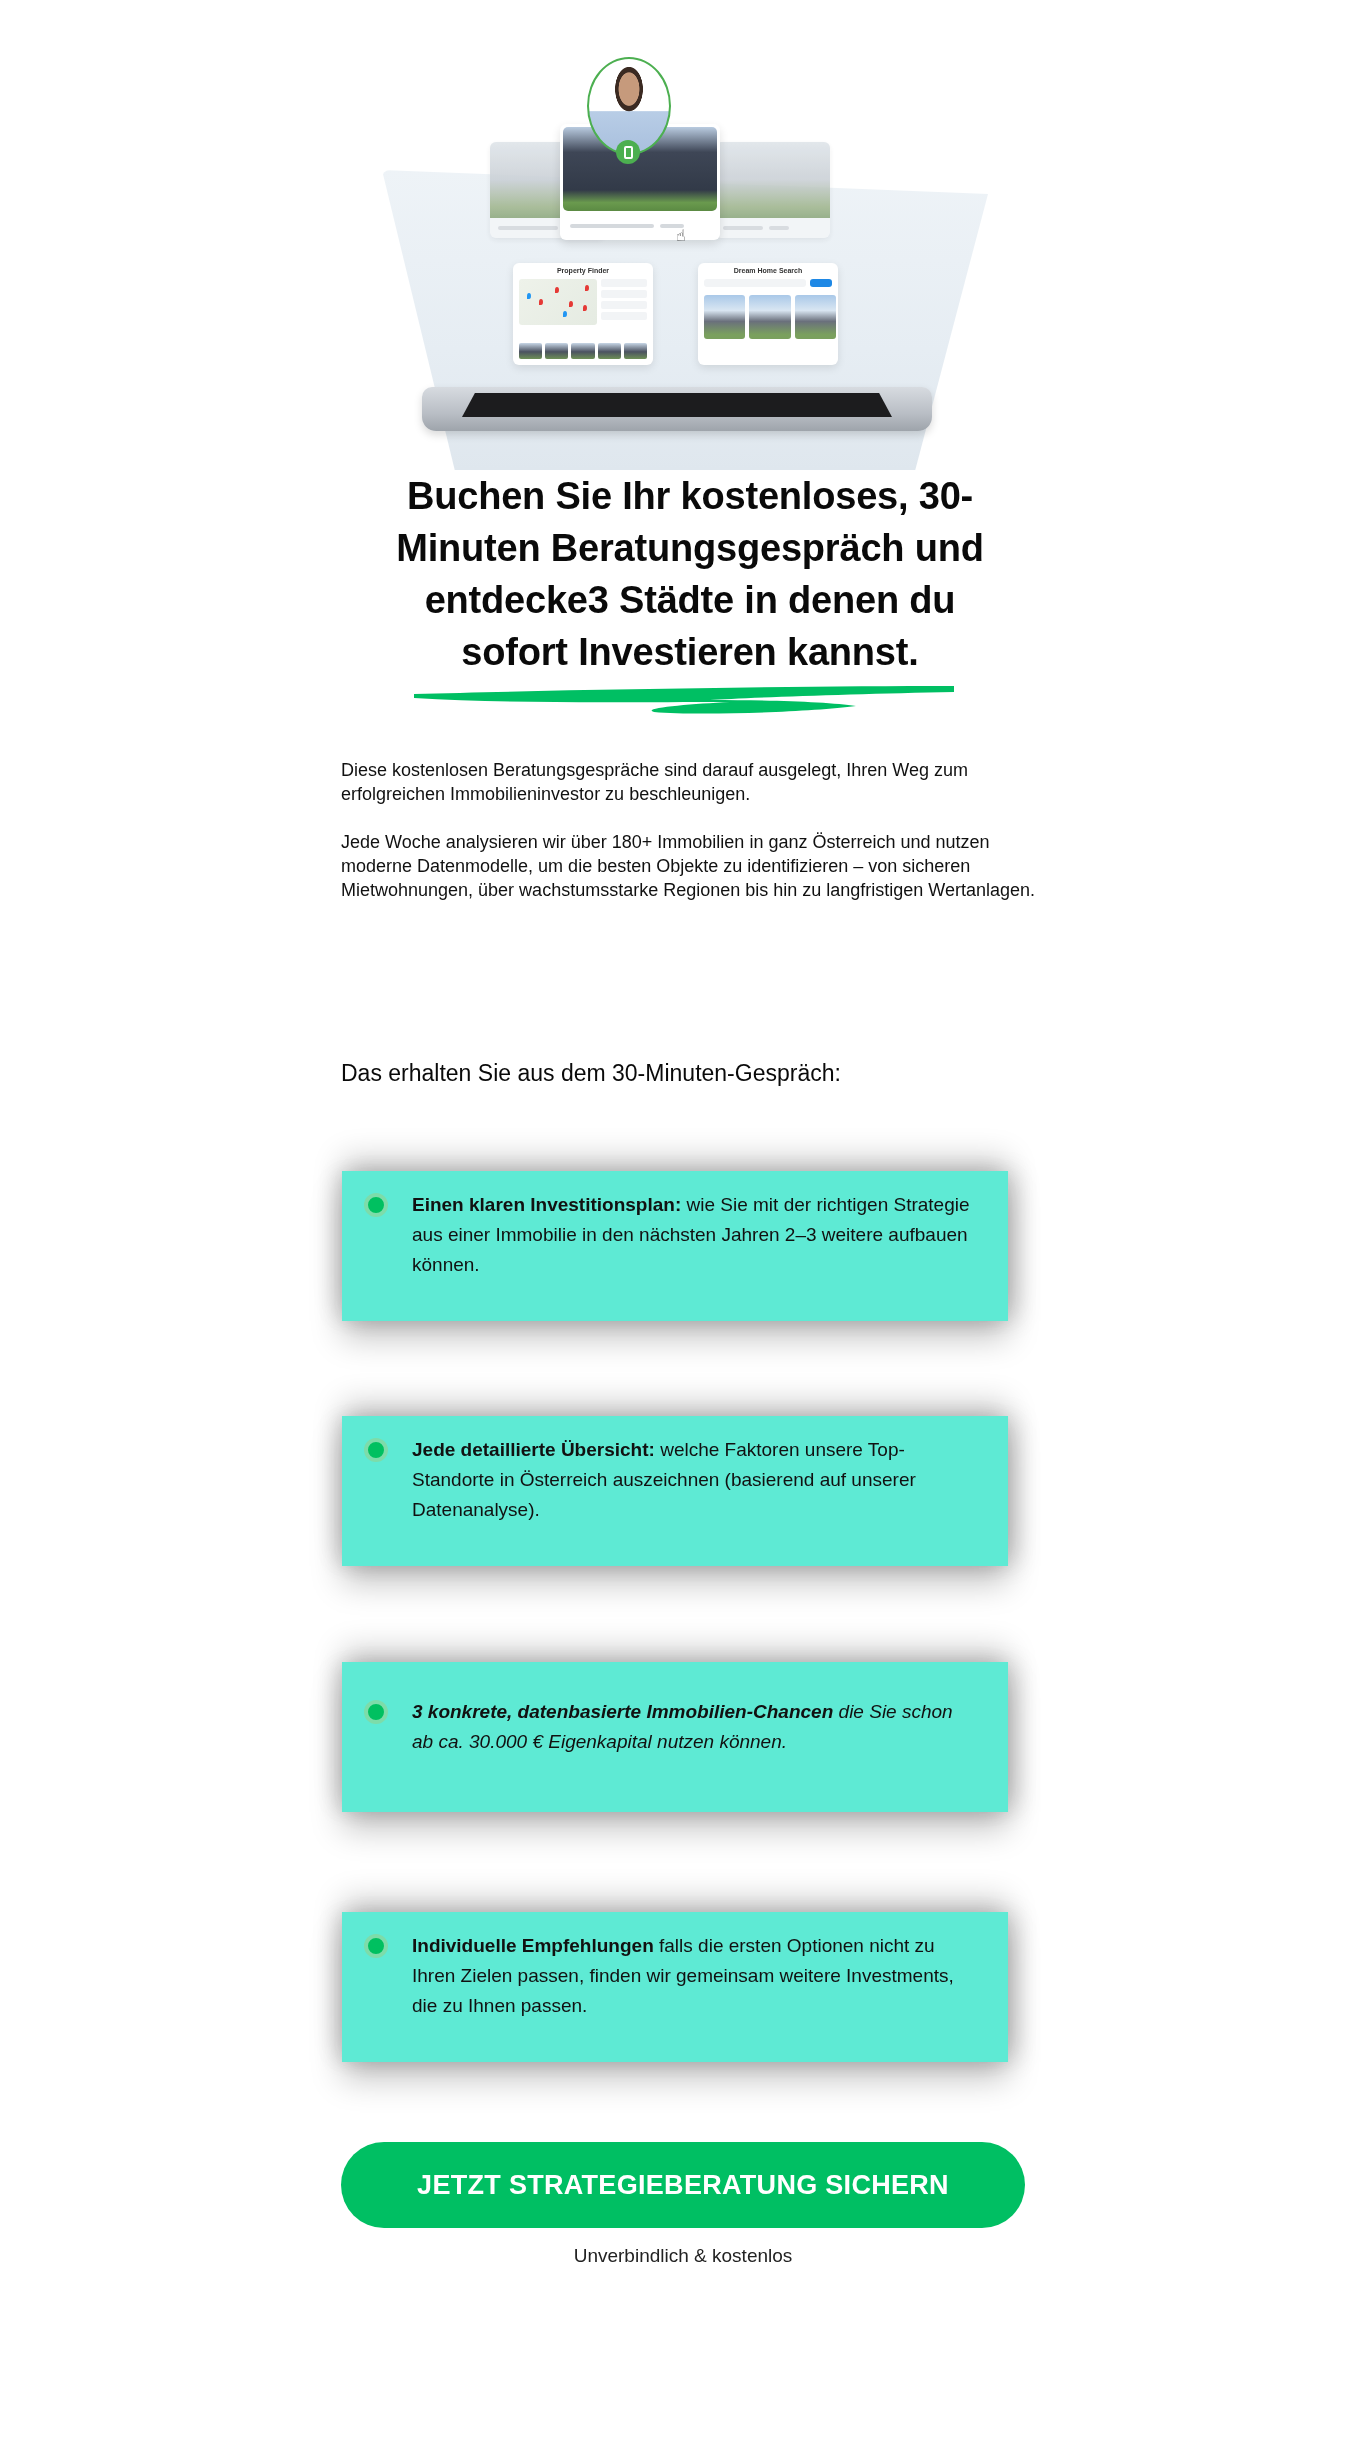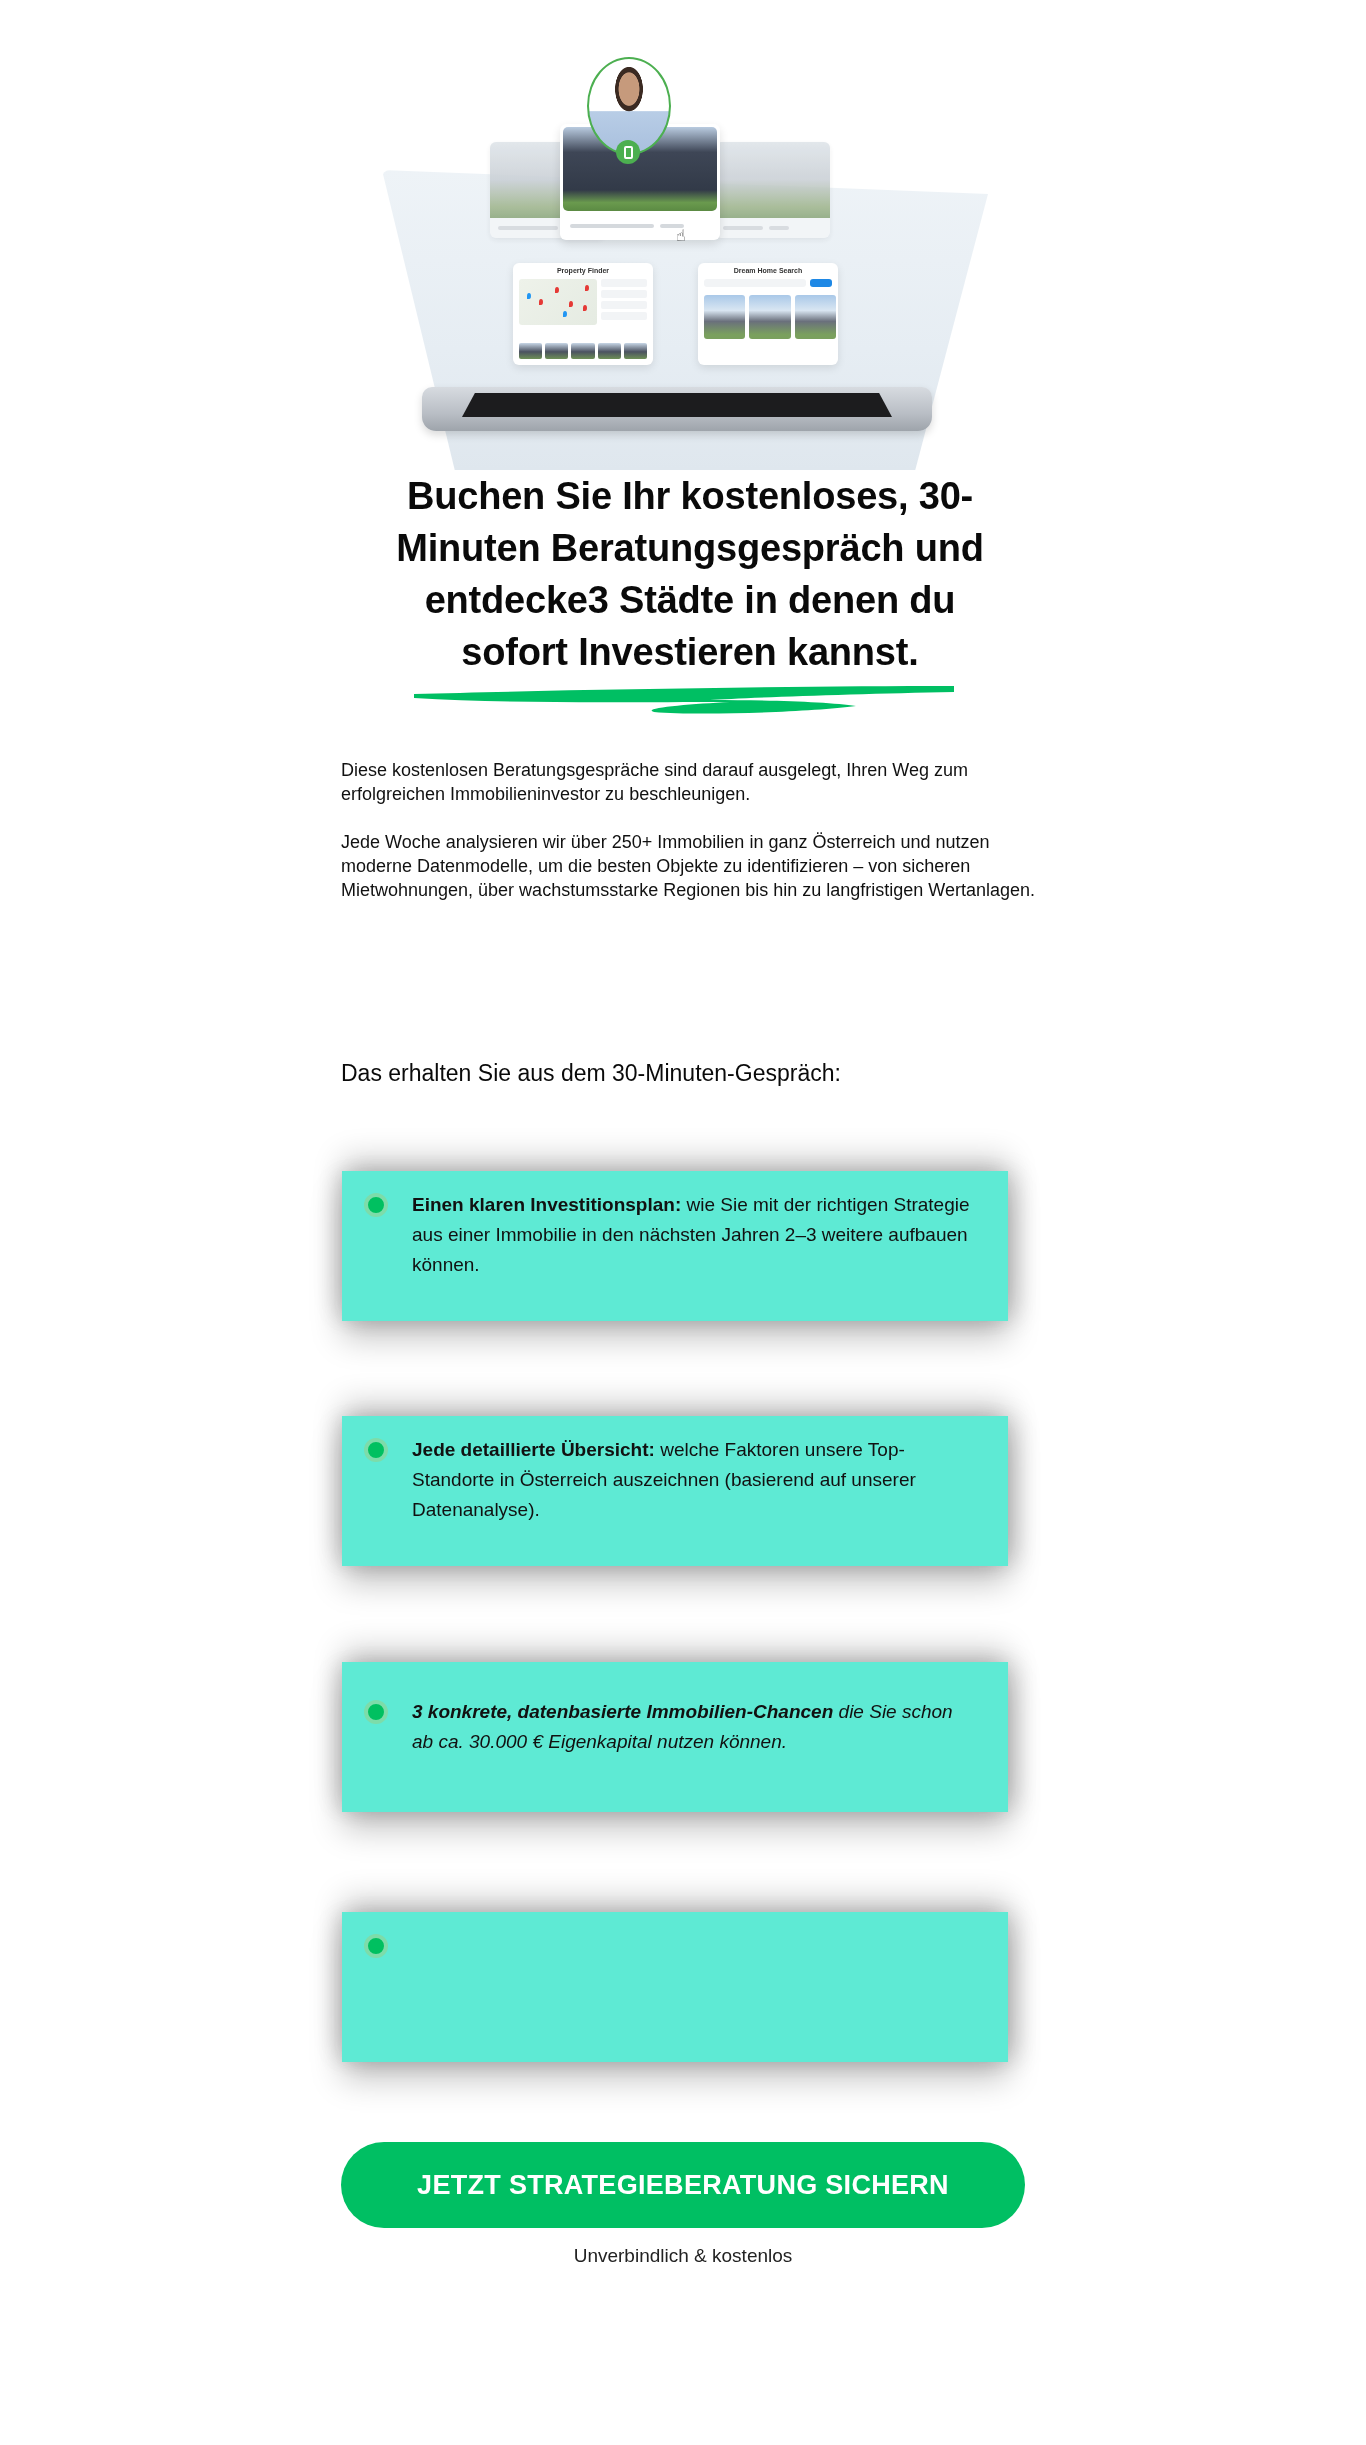--- a/index.html
+++ b/index.html
@@ -238,21 +238,21 @@
     <span class="line">Minuten Beratungsgespräch und</span>
     <span class="line">entdecke3 Städte in denen du</span>
     <span class="line">sofort Investieren kannst.</span>
   </h1>
   <svg class="underline-stroke" viewBox="0 0 548 40">
     <path d="M4 12 C 150 8, 380 4, 544 4 L 544 10 C 440 12, 330 16, 300 18 C 360 18, 420 20, 446 24 C 400 30, 290 34, 244 30 C 230 26, 280 22, 320 20 C 220 20, 100 22, 4 16 Z" fill="#00bf63"></path>
   </svg>
 
   <div class="intro">
     <p>Diese kostenlosen Beratungsgespräche sind darauf ausgelegt, Ihren Weg zum erfolgreichen Immobilieninvestor zu beschleunigen.</p>
-    <p>Jede Woche analysieren wir über 250+ Immobilien in ganz Österreich und nutzen moderne Datenmodelle, um die besten Objekte zu identifizieren – von sicheren Mietwohnungen, über wachstumsstarke Regionen bis hin zu langfristigen Wertanlagen.</p>
+    <p>Jede Woche analysieren wir über 180+ Immobilien in ganz Österreich und nutzen moderne Datenmodelle, um die besten Objekte zu identifizieren – von sicheren Mietwohnungen, über wachstumsstarke Regionen bis hin zu langfristigen Wertanlagen.</p>
   </div>
 
   <h2 class="section-title">Das erhalten Sie aus dem 30-Minuten-Gespräch:</h2>
 
   <div class="benefit" style="top:1171px;">
     <div class="dot" style="top:22px;"></div>
     <div class="text" style="top:19px;"><b>Einen klaren Investitionsplan:</b><span> wie Sie mit der richtigen Strategie aus einer Immobilie in den nächsten Jahren 2–3 weitere aufbauen können.</span></div>
   </div>
 
   <div class="benefit" style="top:1416px;">
@@ -260,18 +260,19 @@
     <div class="text" style="top:19px;"><b>Jede detaillierte Übersicht:</b><span> welche Faktoren unsere Top-Standorte in Österreich auszeichnen (basierend auf unserer Datenanalyse).</span></div>
   </div>
 
   <div class="benefit" style="top:1662px;font-style:italic;">
     <div class="dot" style="top:38px;"></div>
     <div class="text" style="top:35px;"><b>3 konkrete, datenbasierte Immobilien-Chancen</b><span> die Sie schon ab ca. 30.000 € Eigenkapital nutzen können.</span></div>
   </div>
 
   <div class="benefit" style="top:1912px;">
     <div class="dot" style="top:22px;"></div>
+    <div class="text" style="top:19px;"><b>Individuelle Empfehlungen</b><span> falls die ersten Optionen nicht zu Ihren Zielen passen, finden wir gemeinsam weitere Investments, die zu Ihnen passen.</span></div>
   </div>
 
   <button class="cta">JETZT STRATEGIEBERATUNG SICHERN</button>
   <div class="cta-sub">Unverbindlich &amp; kostenlos</div>
 
 </div>
 
 </body></html>

